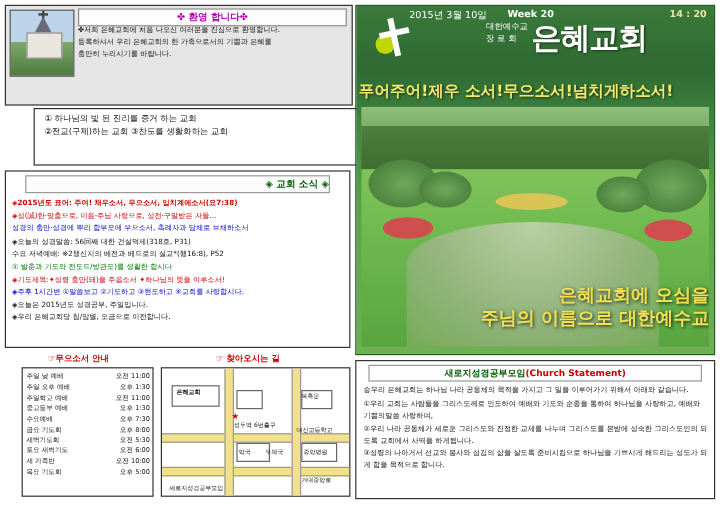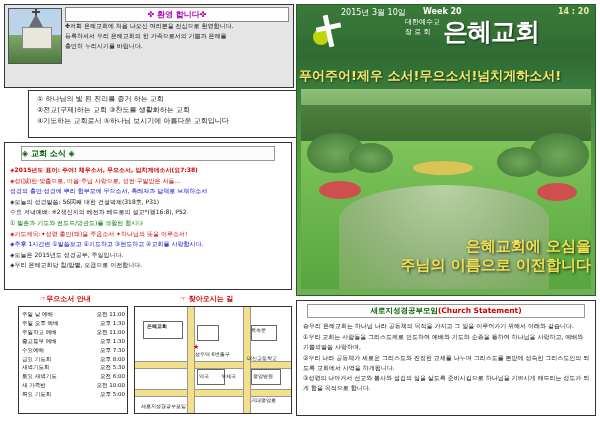--- a/index.html
+++ b/index.html
@@ -144,21 +144,21 @@
     top: 138px;
     width: 288px;
     height: 148px;
     border: 1px solid #333;
     background: #ffffff;
     box-sizing: border-box;
   }
   .news-title {
     margin: 3px auto 2px auto;
     width: 252px;
-    text-align: left;
+    text-align: right;
     font-size: 8px;
     font-weight: bold;
     color: #006000;
     border: 1px solid #999;
     background: #fcfcfc;
     padding: 1px 0;
   }
   .news-list {
     padding: 2px 4px 0 5px;
     font-size: 6px;
@@ -482,21 +482,20 @@
         <p>✤저희 은혜교회에 처음 나오신 여러분을 진심으로 환영합니다.</p>
         <p>등록하셔서 우리 은혜교회의 한 가족으로서의 기쁨과 은혜를</p>
         <p>충만히 누리시기를 바랍니다.</p>
       </div>
       <div class="welcome-foot">우리 은혜교회는</div>
     </div>
 
     <div class="purpose-box">
       <div class="purpose-line c-black">① 하나님의 빛 된 진리를 증거 하는 교회</div>
       <div class="purpose-line c-black">②전교(구제)하는 교회     ③찬도를 생활화하는 교회</div>
-      <div class="purpose-line c-black">④기도하는 교회로서 ⑤하나님 보시기에 아름다운 교회입니다</div>
     </div>
 
     <div class="news-box">
       <div class="news-title">◈       교회 소식       ◈</div>
       <div class="news-list">
         <p class="c-red b">◈2015년도 표어: 주여! 채우소서, 무으소서, 입치계에소서(요7:38)</p>
         <p class="c-red">◈성(誠)한·맞춤으로, 미음·주님 사랑으로, 성전·구말받은 자들...</p>
         <p class="c-blue">성경의 충만·성경에 뿌리 함부모에 무으소서, 촉례자과 담체로 브채하소서</p>
         <p class="c-black">◈오늘의 성경말씀: 56回째 대한 건설덕제(318호, P31)</p>
         <p class="c-black">수요 저녁예배: ※2챙신지의 베전과 베드로의 설교*(행16:8), P52</p>
@@ -606,21 +605,21 @@
         <div class="photo-path"></div>
         <div class="photo-bush" style="left:6px; top:44px; width:58px; height:40px;"></div>
         <div class="photo-bush" style="left:48px; top:54px; width:44px; height:30px;"></div>
         <div class="photo-bush" style="left:228px; top:44px; width:60px; height:44px;"></div>
         <div class="photo-bush" style="left:196px; top:58px; width:44px; height:30px;"></div>
         <div class="photo-flower" style="left:18px; top:92px; width:42px; height:18px; background:#cf4f4f;"></div>
         <div class="photo-flower" style="left:236px; top:94px; width:40px; height:18px; background:#cf4f4f;"></div>
         <div class="photo-flower" style="left:112px; top:72px; width:60px; height:14px; background:#d9c455;"></div>
         <div class="photo-overlay">
           <div>은혜교회에 오심을</div>
-          <div>주님의 이름으로 이전합니다</div>
+          <div>주님의 이름으로 대한예수교</div>
         </div>
       </div>
     </div>
 
     <div class="mission-box">
       <div class="mission-title">
         <span>새로지성경공부모임</span><span class="en">(Church Statement)</span>
       </div>
       <div class="mission-body">
         <p>승우리 은혜교회는 하나님 나라 공동체의 목적을 가지고 그 일을 이루어가기 위해서 아래와 같습니다.</p>

